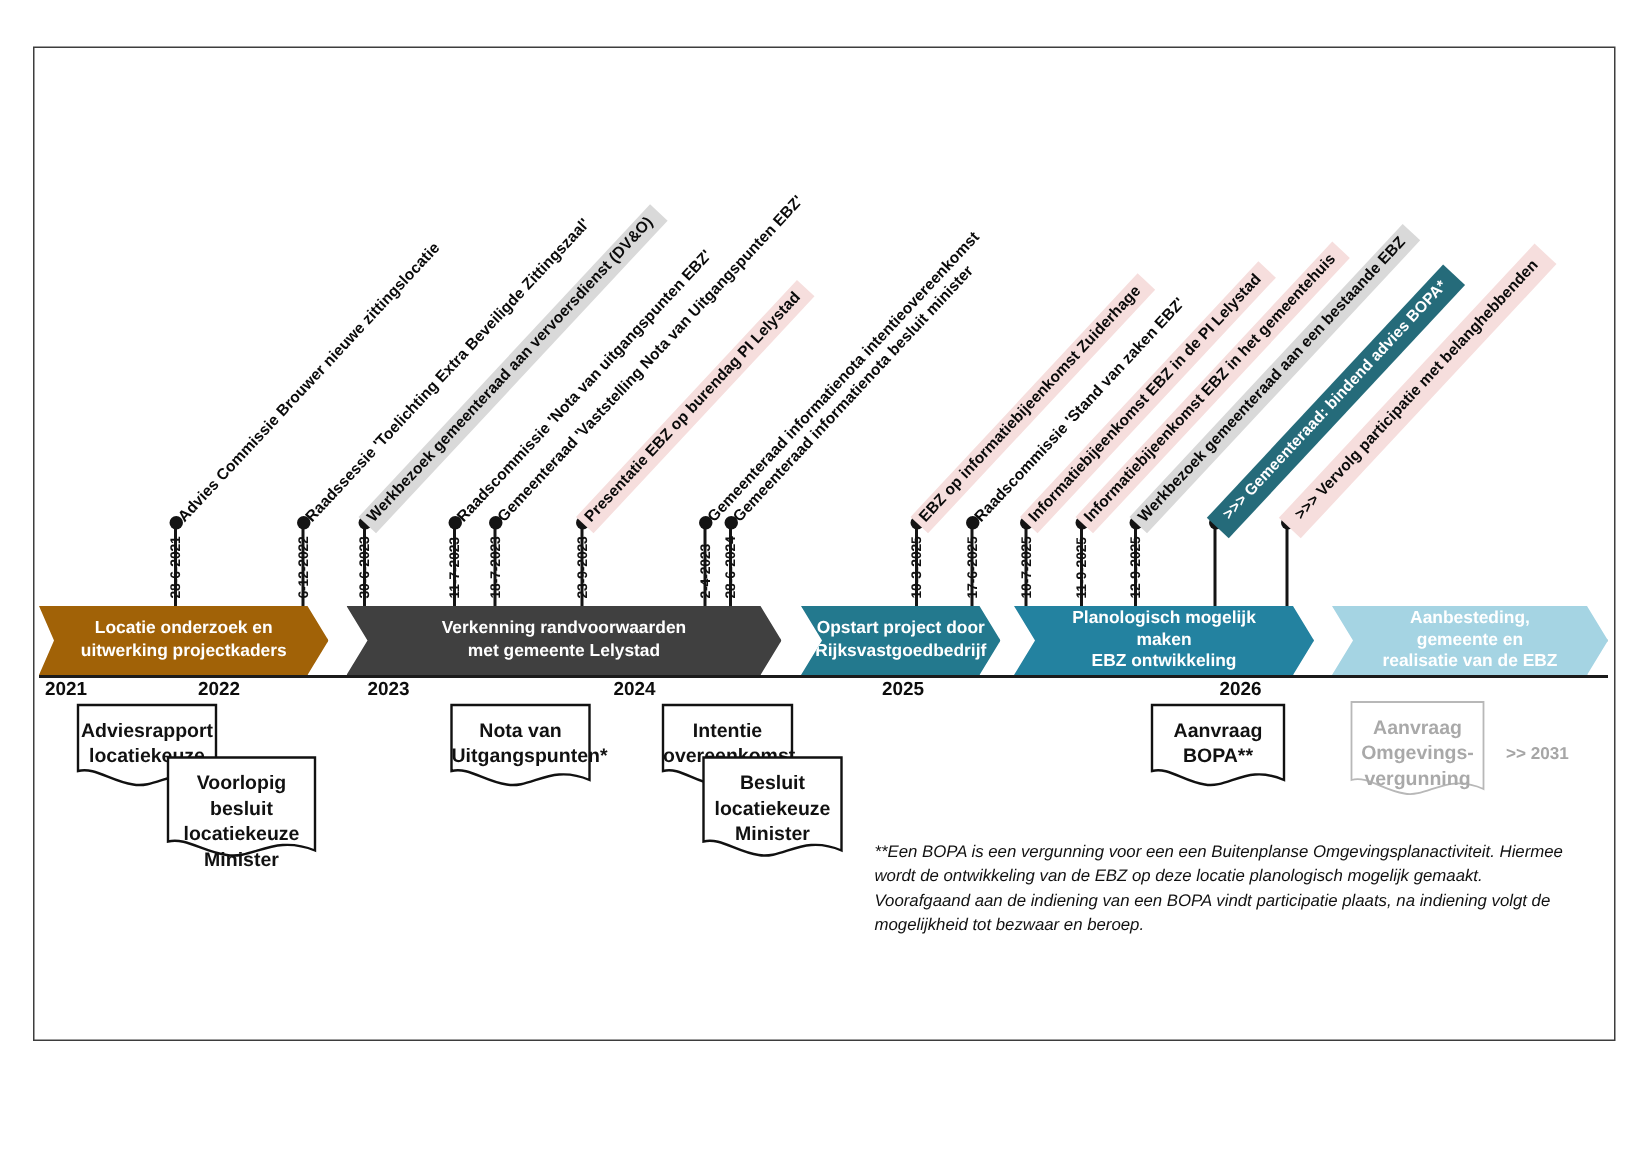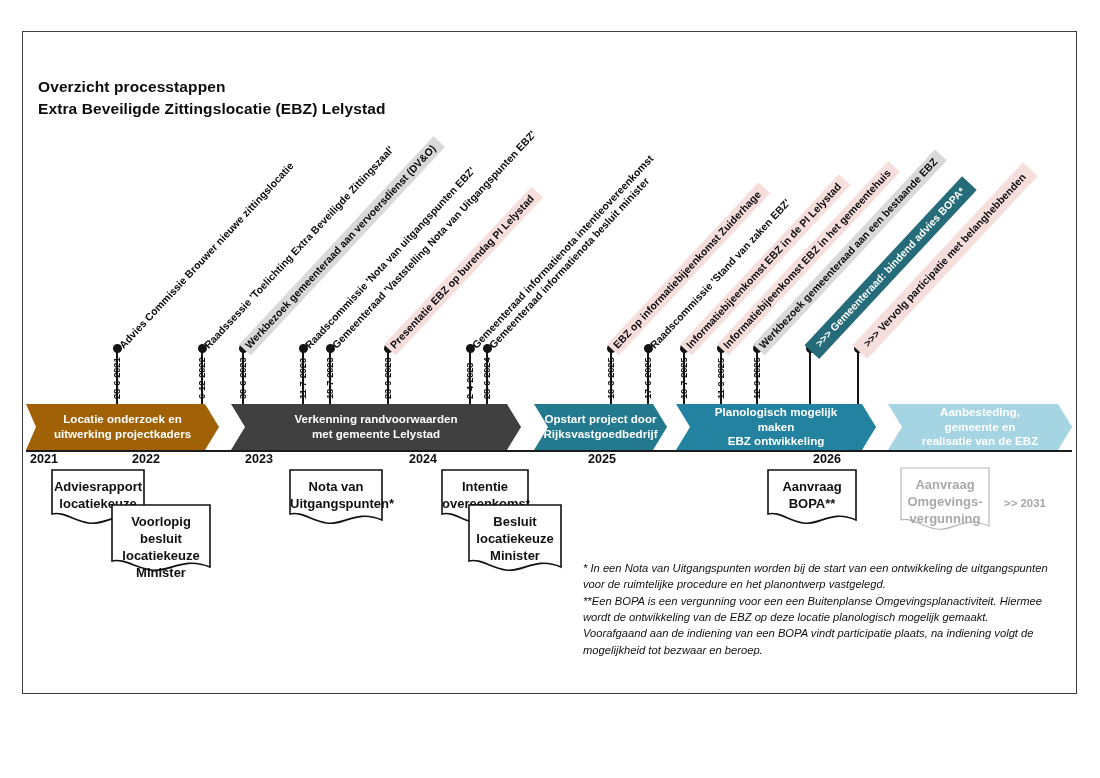--- a/index.html
+++ b/index.html
@@ -53,24 +53,20 @@
   
   .footnote{position:absolute;left:583px;top:560px;width:470px;font-size:11.2px;font-style:italic;color:#111;line-height:1.46;}
   .footnote p{margin:0;}
 </style>
 </head>
 <body>
 
 <div id="canvas">
   <div class="frame"></div>
 
-  <div class="title">
-    <div>Overzicht processtappen</div>
-    <div>Extra Beveiligde Zittingslocatie (EBZ) Lelystad</div>
-  </div>
 
   <div id="milestone-layer">
       <div class="stem" style="left: 116px; top: 348px; height: 56px;"></div>
       <div class="dot" style="left: 112.5px; top: 344px;"></div>
       <div class="ribbon plain" style="left: 119px; top: 342px;">Advies Commissie Brouwer nieuwe zittingslocatie</div>
       <div class="datelbl" style="left: 112px; top: 399px;">28-6-2021</div>
       <div class="stem" style="left: 201px; top: 348px; height: 56px;"></div>
       <div class="dot" style="left: 197.5px; top: 344px;"></div>
       <div class="ribbon plain" style="left: 204px; top: 342px;">Raadssessie 'Toelichting Extra Beveiligde Zittingszaal'</div>
       <div class="datelbl" style="left: 197px; top: 399px;">6-12-2022</div>
@@ -183,21 +179,21 @@
       <div class="note" style="left: 112px; top: 505px; width: 98px; height: 62px;">
         <svg width="98" height="72" viewBox="0 0 98 72">
           <path d="M0,0 L98,0 L98,62 C70.56,51 56.839999999999996,68 39.2,65 C23.52,63 11.76,53 0,56 Z" fill="#ffffff" stroke="#111111" stroke-width="1.6"></path>
         </svg>
         <div class="ntxt">
           <div>Voorlopig besluit</div>
           <div>locatiekeuze</div>
           <div>Minister</div>
         </div>
       </div>
-      <div class="note" style="left: 290px; top: 470px; width: 92px; height: 50px;">
+      <div class="note" style="left: 301px; top: 470px; width: 92px; height: 50px;">
         <svg width="92" height="60" viewBox="0 0 92 60">
           <path d="M0,0 L92,0 L92,50 C66.24,39 53.36,56 36.800000000000004,53 C22.08,51 11.04,41 0,44 Z" fill="#ffffff" stroke="#111111" stroke-width="1.6"></path>
         </svg>
         <div class="ntxt">
           <div>Nota van</div>
           <div>Uitgangspunten*</div>
         </div>
       </div>
       <div class="note" style="left: 442px; top: 470px; width: 86px; height: 50px;">
         <svg width="86" height="60" viewBox="0 0 86 60">
@@ -233,16 +229,15 @@
         </svg>
         <div class="ntxt">
           <div>Aanvraag</div>
           <div>Omgevings-</div>
           <div>vergunning</div>
         </div>
       </div>
     </div>
 
   <div class="footnote">
-    <p>* In een Nota van Uitgangspunten worden bij de start van een ontwikkeling de uitgangspunten voor de ruimtelijke procedure en het planontwerp vastgelegd.</p>
     <p>**Een BOPA is een vergunning voor een een Buitenplanse Omgevingsplanactiviteit. Hiermee wordt de ontwikkeling van de EBZ op deze locatie planologisch mogelijk gemaakt. Voorafgaand aan de indiening van een BOPA vindt participatie plaats, na indiening volgt de mogelijkheid tot bezwaar en beroep.</p>
   </div>
 </div>
 
 </body></html>

